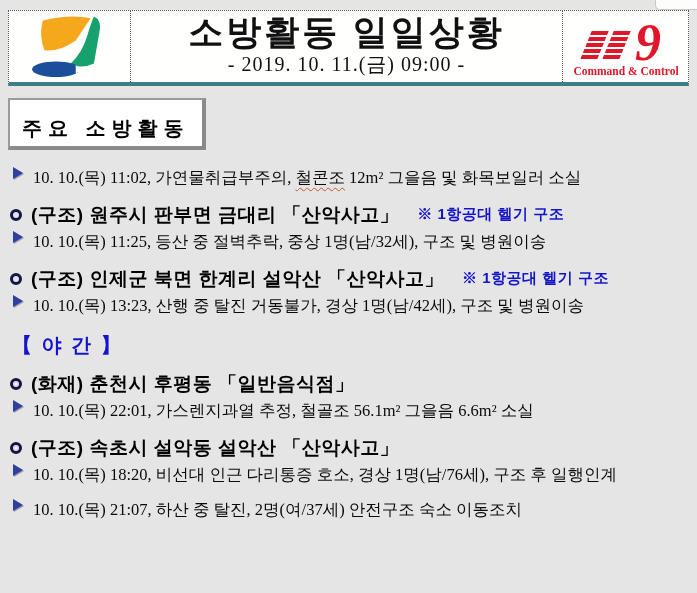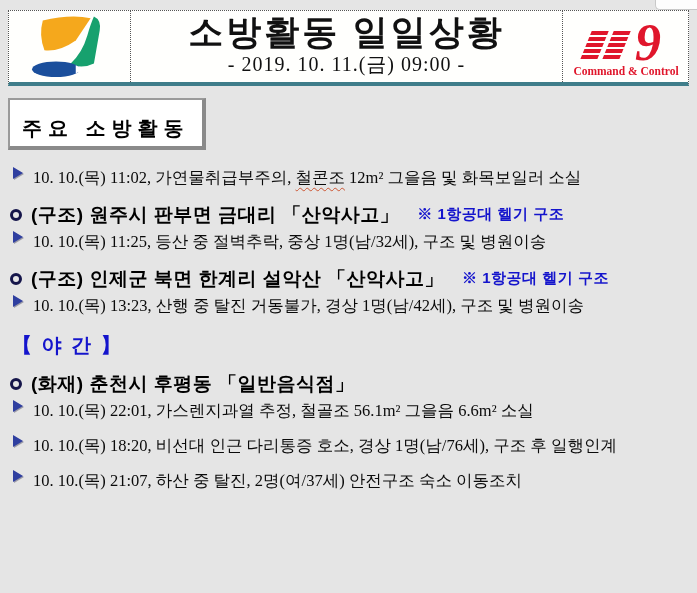--- a/index.html
+++ b/index.html
@@ -192,20 +192,25 @@
         <span class="entry-title">(화재) 춘천시 후평동 「일반음식점」</span>
 
       </div>
       <div class="detail-row">
         <span class="tri-bullet"></span>
         <span class="entry-detail">10. 10.(목) 22:01, 가스렌지과열 추정, 철골조 56.1m² 그을음 6.6m² 소실</span>
       </div>
     </div>
 
     <div class="entry">
+      <div class="title-row">
+        <span class="circle-bullet"></span>
+        <span class="entry-title">(구조) 속초시 설악동 설악산 「산악사고」</span>
+
+      </div>
       <div class="detail-row">
         <span class="tri-bullet"></span>
         <span class="entry-detail">10. 10.(목) 18:20, 비선대 인근 다리통증 호소, 경상 1명(남/76세), 구조 후 일행인계</span>
       </div>
     </div>
 
     <div class="entry">
       <div class="detail-row">
         <span class="tri-bullet"></span>
         <span class="entry-detail">10. 10.(목) 21:07, 하산 중 탈진, 2명(여/37세) 안전구조 숙소 이동조치</span>

